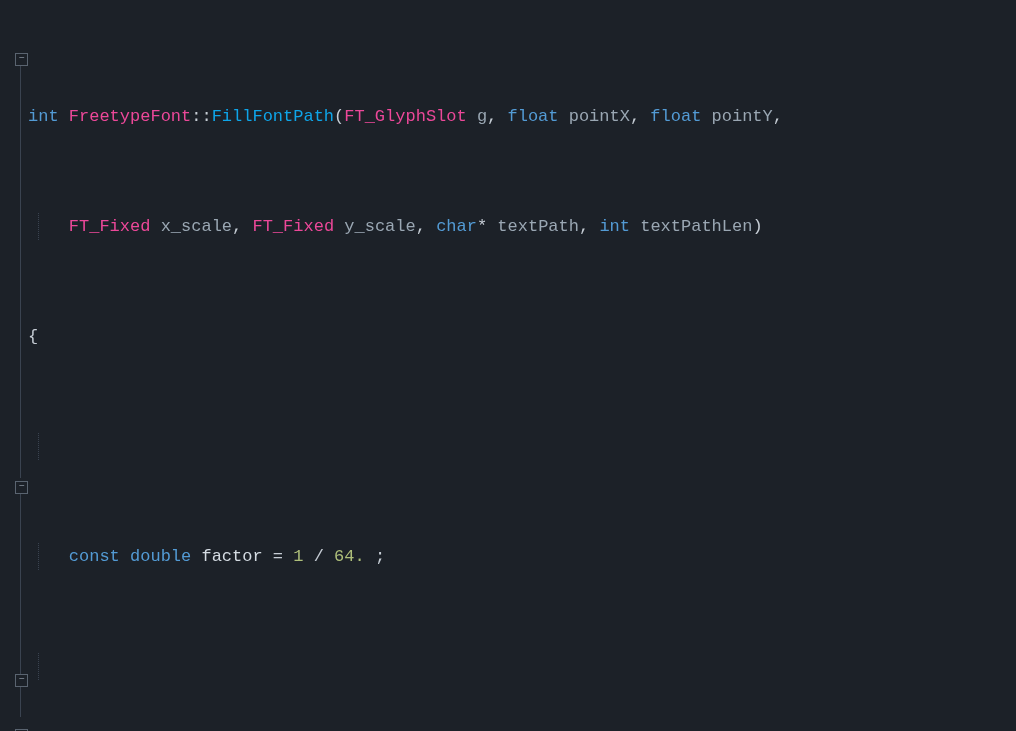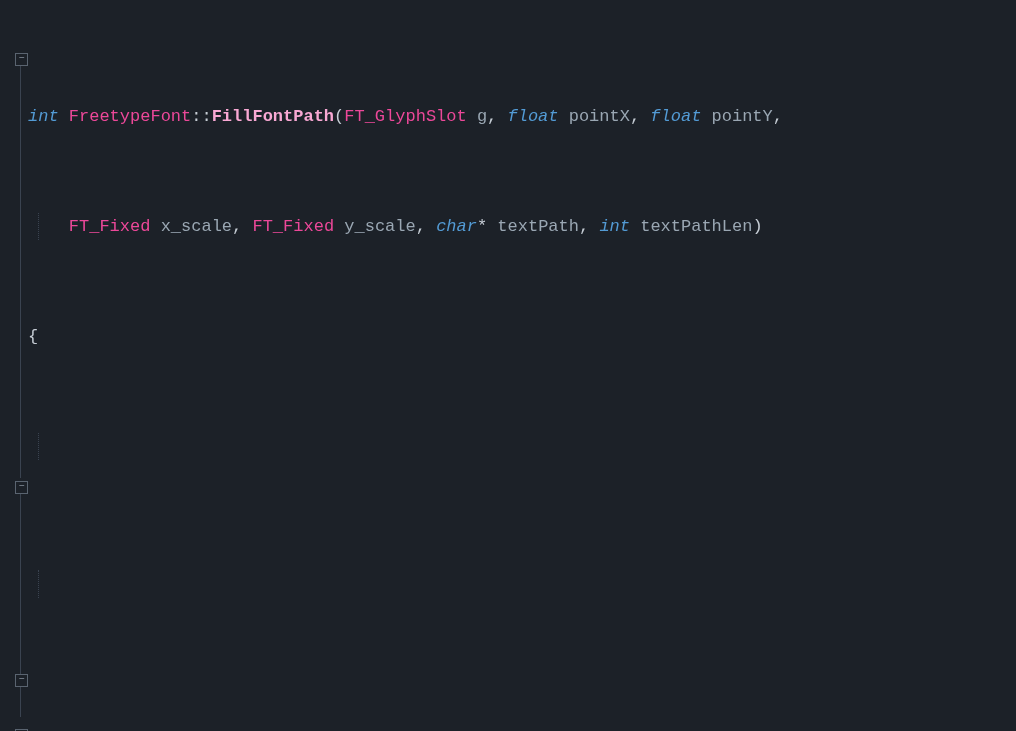--- a/index.html
+++ b/index.html
@@ -56,23 +56,23 @@
   .indent-guide {
     position: absolute;
     top: 0;
     bottom: 0;
     width: 1px;
     border-left: 1px dotted #3a4350;
   }
   .g1 { left: 10px; }
 
   
-  .kw   { color: #539bd5; font-style: italic; }  
+  .kw   { color: #539bd5; }  
   .type { color: #ec4899; }  
-  .fn   { color: #f9a8d4; font-weight: bold; }  
+  .fn   { color: #0ea5e9; }  
   .var  { color: #9aa7b3; }  
   .varL { color: #d4dbe2; }  
   .op   { color: #c6cdd5; }
   .num  { color: #aebf7a; }
 </style>
 </head>
 <body>
 
 <div class="editor">
   <div class="gutter">
@@ -88,20 +88,21 @@
   <div class="code">
 
     <div class="line"><span class="kw">int</span> <span class="type">FreetypeFont</span><span class="op">::</span><span class="fn">FillFontPath</span><span class="op">(</span><span class="type">FT_GlyphSlot</span> <span class="var">g</span><span class="op">, </span><span class="kw">float</span> <span class="var">pointX</span><span class="op">, </span><span class="kw">float</span> <span class="var">pointY</span><span class="op">,</span></div>
 
     <div class="line"><span class="indent-guide g1"></span>    <span class="type">FT_Fixed</span> <span class="var">x_scale</span><span class="op">, </span><span class="type">FT_Fixed</span> <span class="var">y_scale</span><span class="op">, </span><span class="kw">char</span><span class="op">* </span><span class="var">textPath</span><span class="op">, </span><span class="kw">int</span> <span class="var">textPathLen</span><span class="op">)</span></div>
 
     <div class="line"><span class="op">{</span></div>
 
     <div class="line"><span class="indent-guide g1"></span></div>
 
+    <div class="line"><span class="indent-guide g1"></span>    <span class="kw">const</span> <span class="kw">double</span> <span class="varL">factor</span><span class="op"> = </span><span class="num">1</span><span class="op"> / </span><span class="num">64.</span><span class="op"> ;</span></div>
 
     <div class="line"><span class="indent-guide g1"></span></div>
 
     
 
     
 
     
 
     

